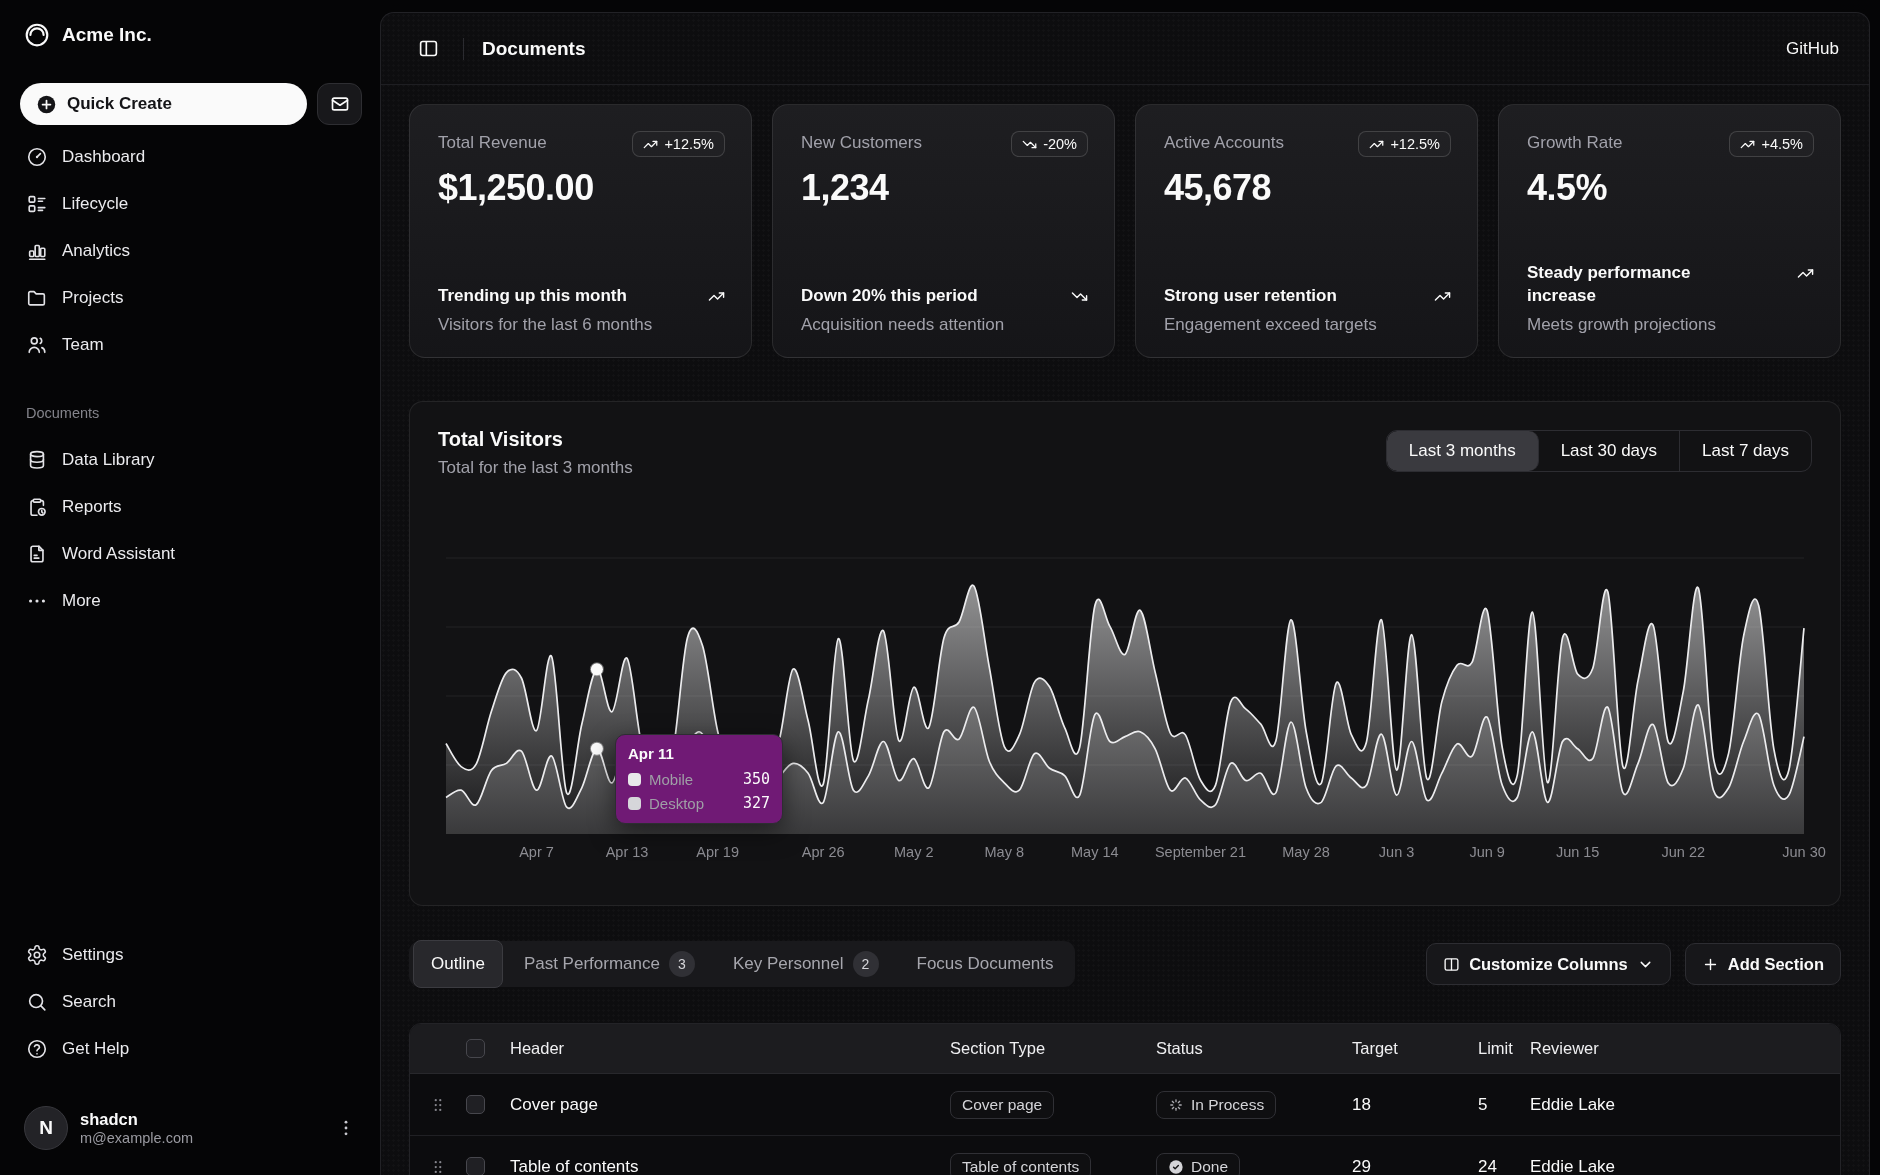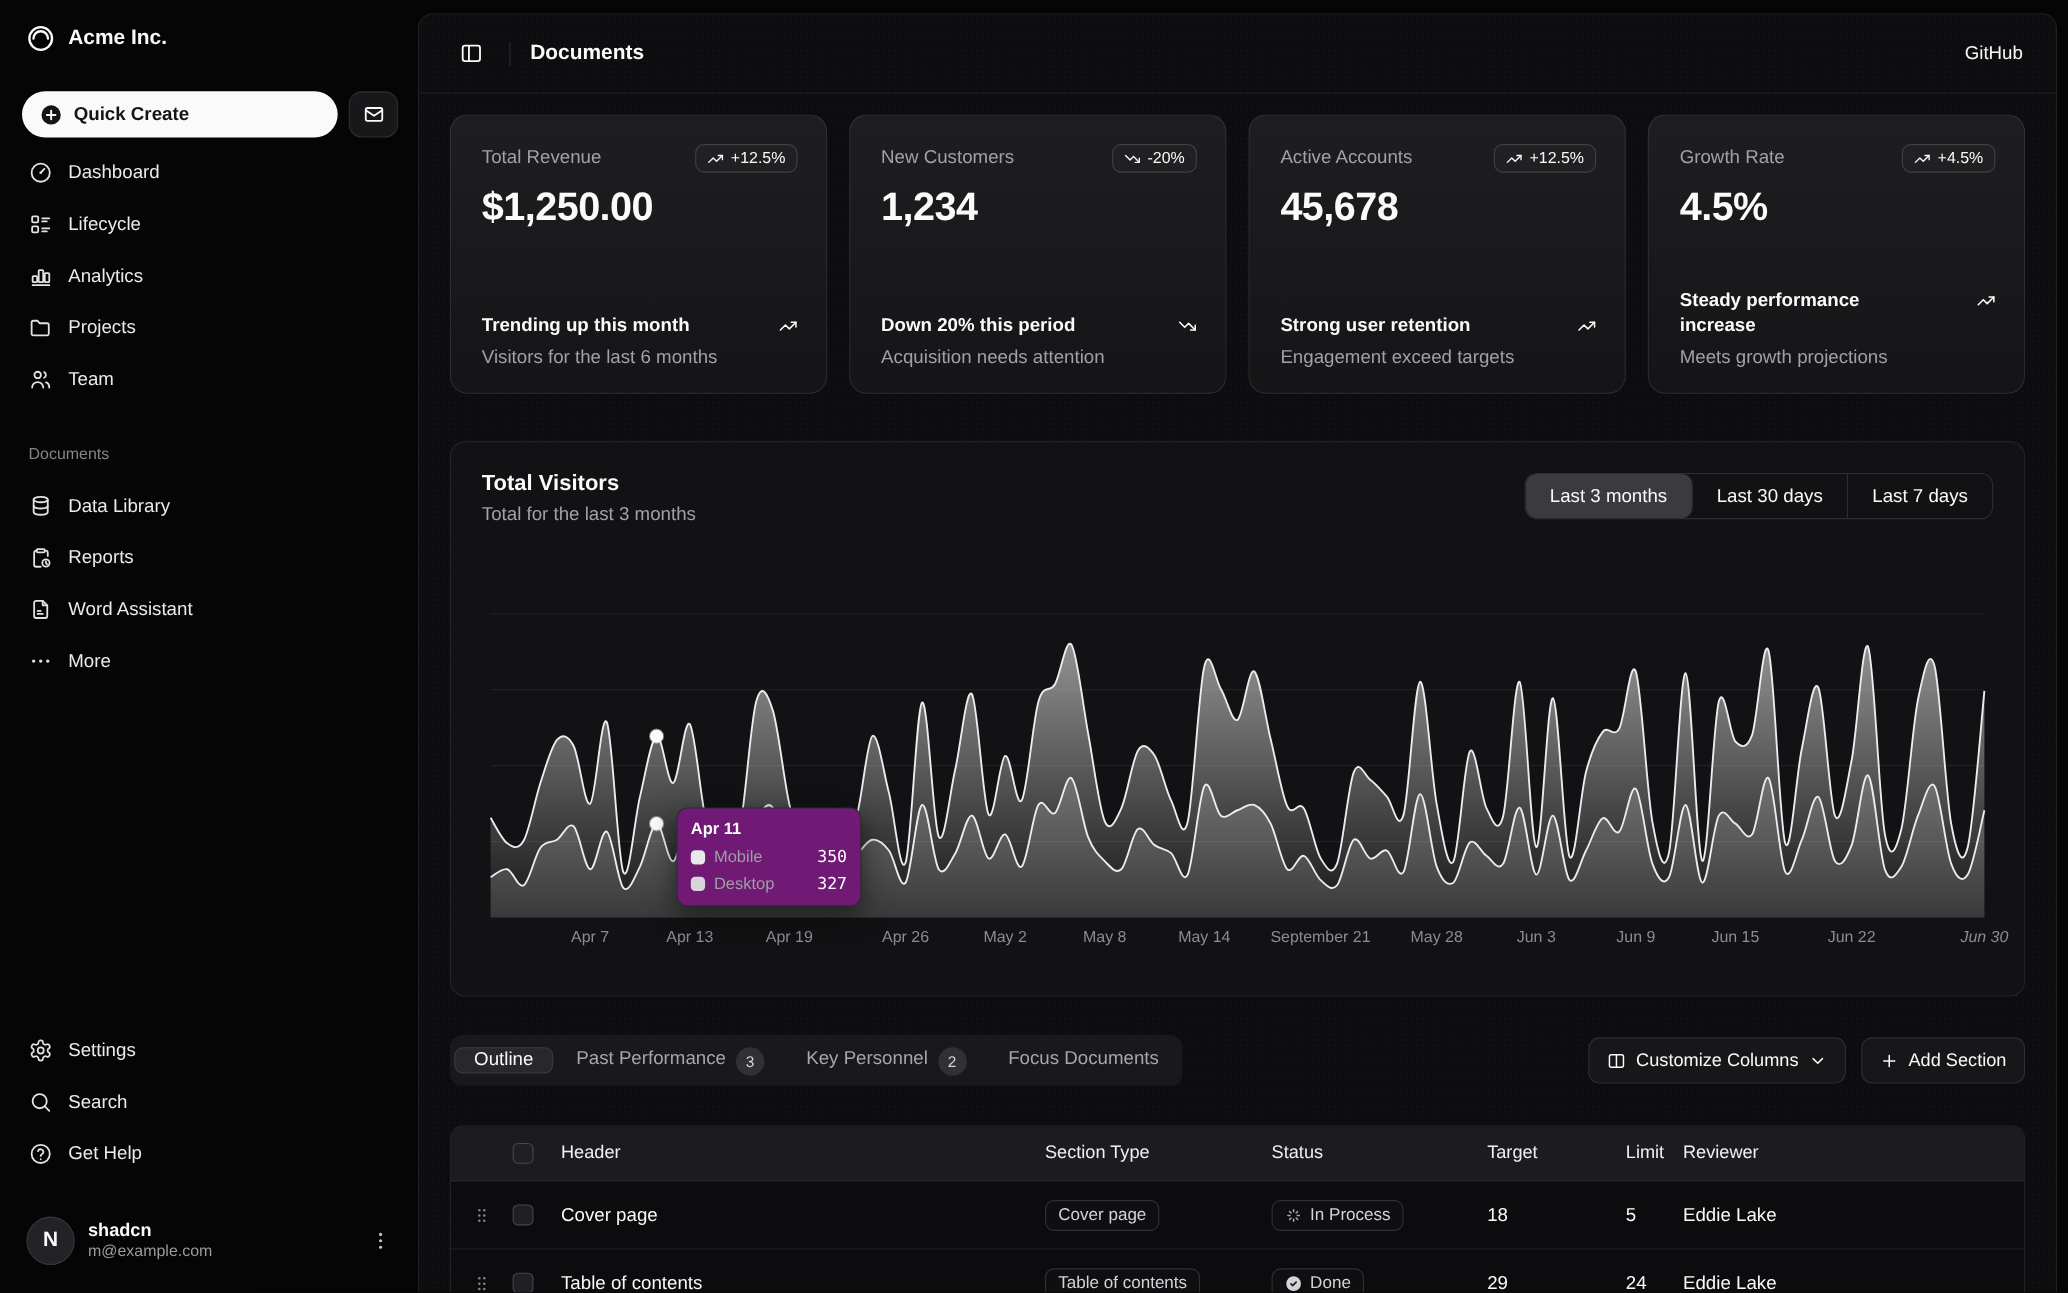--- a/index.html
+++ b/index.html
@@ -102,29 +102,29 @@
   .tt-swatch { width:13px; height:13px; border-radius:4px; background:#e8e8ea; flex:0 0 13px; }
   .tt-name { font-size:15px; color:#9f9fa6; }
   .tt-val { margin-left:auto; font-size:15px; color:#fafafa;
             font-family:"DejaVu Sans Mono", monospace; }
 
   
   .tabs-row { position:absolute; top:928px; left:28px; right:28px; height:46px;
               display:flex; align-items:center; }
   .tabs-group { display:flex; align-items:center; gap:4px; background:#19191c; border-radius:11px;
                 padding:4px; height:46px; }
-  .tab { display:flex; gap:9px; padding:0 17px; height:24px; border-radius:8px;
+  .tab { display:flex; align-items:center; gap:9px; padding:0 17px; height:48px; border-radius:8px;
          font-size:17px; color:#a6a6ad; cursor:pointer; white-space:nowrap; }
   .tab.active { background:#28282c; border:1px solid #3b3b40; color:#fafafa; }
   .tab-badge { min-width:26px; height:26px; border-radius:13px; background:#303035; color:#d6d6da;
                display:flex; align-items:center; justify-content:center; font-size:14px; padding:0 8px; }
   .tabs-actions { margin-left:auto; display:flex; gap:14px; }
   .tbtn { display:flex; align-items:center; gap:9px; height:42px; padding:0 16px;
           background:#17171a; border:1px solid #2d2d32; border-radius:10px;
-          font-size:16.5px; font-weight:400; color:#fafafa; cursor:pointer; }
+          font-size:16.5px; font-weight:700; color:#fafafa; cursor:pointer; }
   .tbtn .ic { width:17px; height:17px; }
 
   
   .table-card { position:absolute; top:1010px; left:28px; right:28px; height:220px;
                 border:1px solid #232327; border-radius:12px; overflow:hidden; background:#0c0c0e; }
   .t-grid { display:grid; grid-template-columns:56px 44px 440px 206px 184px 104px 86px 300px 1fr;
             align-items:center; }
   .t-head { height:50px; background:#1c1c1f; border-bottom:1px solid #28282c;
             font-size:16.5px; font-weight:500; color:#f0f0f2; }
   .t-row { height:62px; border-bottom:1px solid #202024; font-size:17px; }
@@ -493,21 +493,21 @@
         <span style="left: 27.7778%;">Apr 26</span>
         <span style="left: 34.4444%;">May 2</span>
         <span style="left: 41.1111%;">May 8</span>
         <span style="left: 47.7778%;">May 14</span>
         <span style="left: 55.5556%;">September 21</span>
         <span style="left: 63.3333%;">May 28</span>
         <span style="left: 70%;">Jun 3</span>
         <span style="left: 76.6667%;">Jun 9</span>
         <span style="left: 83.3333%;">Jun 15</span>
         <span style="left: 91.1111%;">Jun 22</span>
-        <span style="left: 100%; font-style: italic;">Jun 30</span>
+        <span style="left: 100%;">Jun 30</span>
       </div>
 
     <div class="chart-tooltip">
       <div class="tt-date">Apr 11</div>
       <div class="tt-row">
         <span class="tt-swatch"></span>
         <span class="tt-name">Mobile</span>
         <span class="tt-val">350</span>
       </div>
       <div class="tt-row">

